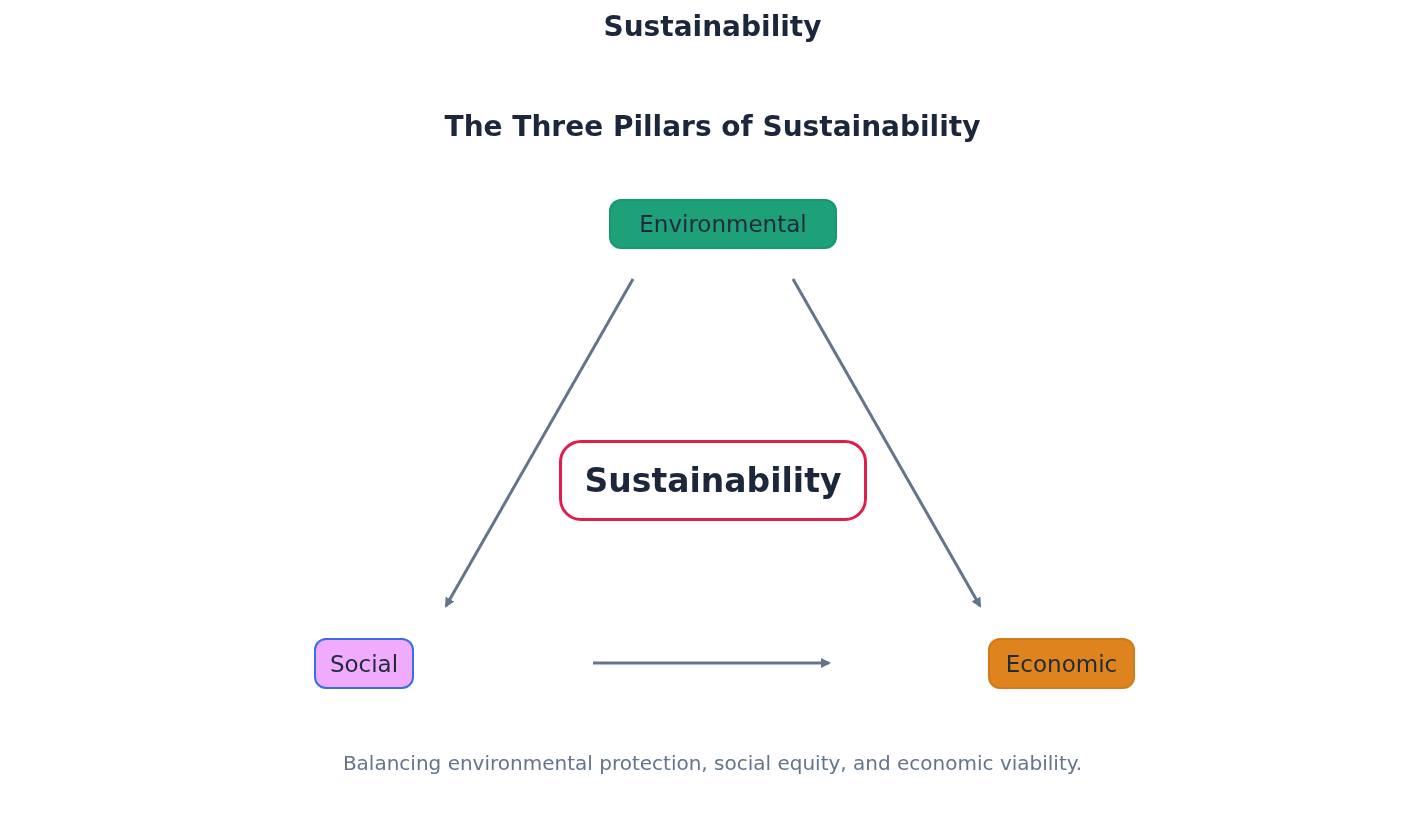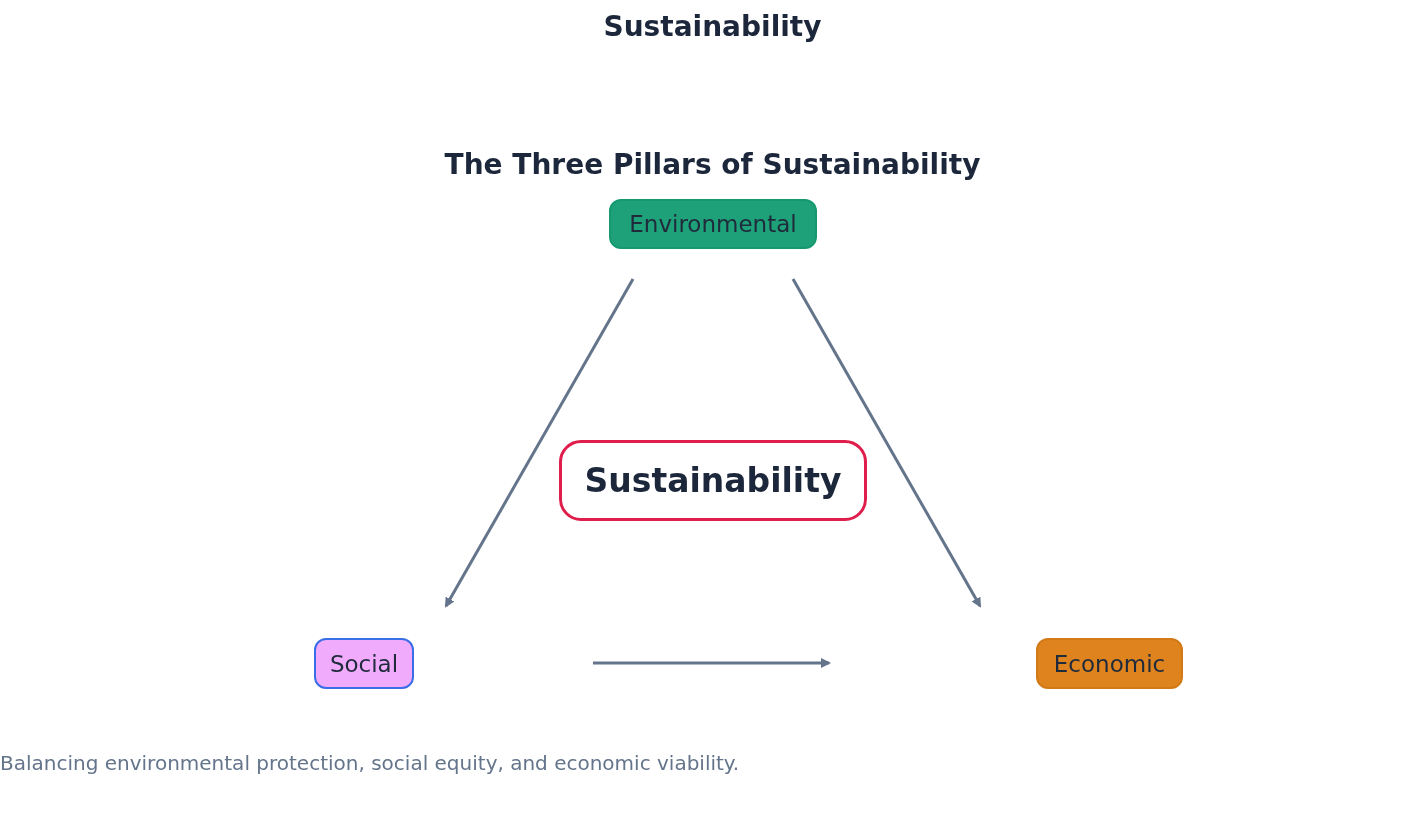--- a/index.html
+++ b/index.html
@@ -1,25 +1,25 @@
 <!DOCTYPE html>
 <html><head>
 <meta charset="utf-8">
 <style>
   html, body { margin:0; padding:0; background:#ffffff; }
   body { width:1425px; height:825px; position:relative; overflow:hidden; font-family:"DejaVu Sans", sans-serif; }
   .abs { position:absolute; }
   .page-title { left:0; width:1425px; top:10px; text-align:center; font-size:28px; font-weight:bold; color:#1c273b; }
-  .diagram-title { left:0; width:1425px; top:110px; text-align:center; font-size:28px; font-weight:bold; color:#1c273b;margin-top:38px; }
+  .diagram-title { left:0; width:1425px; top:110px; text-align:center; font-size:28px; font-weight:bold; color:#1c273b; }
   .node { box-sizing:border-box; display:flex; align-items:center; justify-content:center; border-radius:12px; font-size:23px; color:#1f2a3b; }
-  .node-env { left:609px; top:199px; width:208px; height:50px; background:#1ea078; border:2px solid #16996f; }
+  .node-env { left:609px; top:199px; width:228px; height:50px; background:#1ea078; border:2px solid #16996f; }
   .node-soc { left:314px; top:638px; width:100px; height:51px; background:#f0abfc; border:2px solid #3a6ee6; }
-  .node-eco { left:988px; top:638px; width:147px; height:51px; background:#de831e; border:2px solid #d27a17;margin-left:48px; }
+  .node-eco { left:988px; top:638px; width:147px; height:51px; background:#de831e; border:2px solid #d27a17; }
   .node-center { left:559px; top:440px; width:308px; height:81px; background:#fff; border:3.5px solid #df1e4b; border-radius:22px; font-size:33px; font-weight:bold; color:#1c273b; }
-  .caption { left:0; width:1425px; top:751px; font-size:20px; color:#64748b; }
+  .caption { left:0; width:1425px; top:751px; text-align:center; font-size:20px; color:#64748b; }
   svg.arrows { position:absolute; left:0; top:0; }
 </style>
 </head>
 <body>
 
 <div class="abs page-title">Sustainability</div>
 <div class="abs diagram-title">The Three Pillars of Sustainability</div>
 
 <svg class="arrows" width="1425" height="825">
   <defs>

